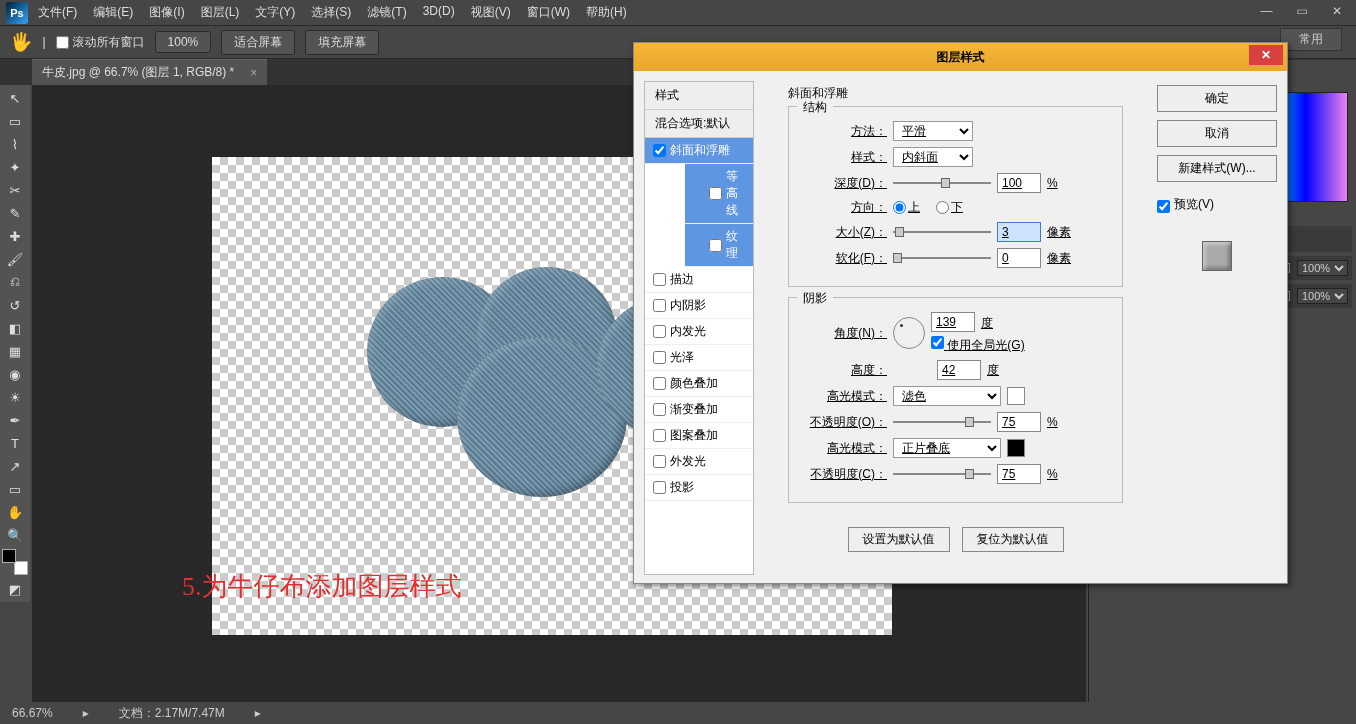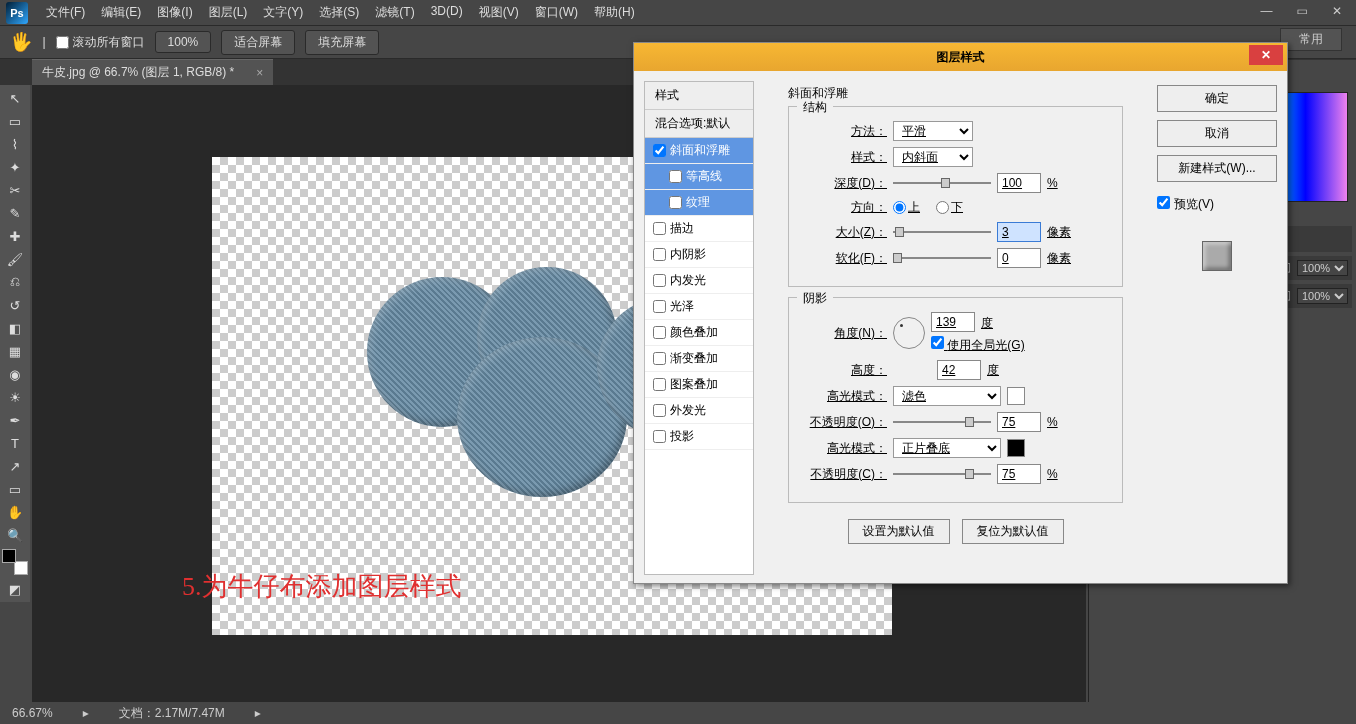--- a/index.html
+++ b/index.html
@@ -1,28 +1,28 @@
 <!DOCTYPE html>
 <html><head>
 <meta charset="utf-8">
 <style>
 * { margin: 0; padding: 0; box-sizing: border-box; font-family: "Microsoft YaHei", sans-serif; font-size: 12px; }
 body { background: #464646; width: 1356px; height: 724px; overflow: hidden; position: relative; }
-.menubar { background: #464646; height: 25px; display: flex; align-items: center; padding-left: 6px; gap: 10px; color: #ddd; }
+.menubar { background: #464646; height: 25px; display: flex; align-items: center; padding-left: 6px; gap: 2px; color: #ddd; }
 .menubar .logo { width: 22px; height: 22px; background: linear-gradient(135deg, #001e36, #31a8ff); border-radius: 3px; display: flex; align-items: center; justify-content: center; color: #fff; font-weight: bold; font-size: 11px; }
 .menubar .mi { padding: 3px 8px; cursor: default; }
 .winctrl { position: absolute; right: 6px; top: 2px; display: flex; gap: 8px; color: #ccc; }
 .winctrl span { padding: 2px 8px; cursor: default; }
 .optbar { background: #464646; height: 34px; display: flex; align-items: center; padding-left: 10px; gap: 10px; color: #ddd; border-top: 1px solid #2a2a2a; border-bottom: 1px solid #2a2a2a; }
 .optbar .handicon { font-size: 18px; }
 .optbar .chk { display: flex; align-items: center; gap: 4px; }
 .optbar .btn { border: 1px solid #2a2a2a; padding: 3px 12px; background: #535353; border-radius: 3px; }
 .workspace-sel { position: absolute; right: 14px; top: 28px; color: #ccc; padding: 2px 18px; border: 1px solid #333; background: #535353; }
 .tabbar { background: #333; height: 26px; display: flex; align-items: end; padding-left: 32px; }
-.doctab { background: #535353; color: #ddd; padding: 4px 10px; border-top: 1px solid #666; display: flex; gap: 22px; align-items: center; }
+.doctab { background: #535353; color: #ddd; padding: 4px 10px; border-top: 1px solid #666; display: flex; gap: 16px; align-items: center; }
 .doctab .x { color: #aaa; }
 .toolbox { position: absolute; left: 0; top: 85px; width: 30px; background: #535353; display: flex; flex-direction: column; gap: 1px; padding: 2px 0; }
 .toolbox .t { height: 22px; color: #ddd; display: flex; align-items: center; justify-content: center; cursor: default; font-size: 13px; }
 .toolbox .fgbg { position: relative; height: 30px; }
 .toolbox .fg, .toolbox .bg { position: absolute; width: 14px; height: 14px; border: 1px solid #aaa; }
 .toolbox .fg { background: #000; left: 2px; top: 2px; z-index: 2; }
 .toolbox .bg { background: #fff; right: 2px; bottom: 2px; }
 .canvas-area { position: absolute; left: 32px; top: 85px; right: 270px; bottom: 22px; background: #282828; overflow: hidden; }
 .canvas { position: absolute; left: 180px; top: 72px; width: 680px; height: 478px; background-image: linear-gradient(45deg,#ccc 25%,transparent 25%,transparent 75%,#ccc 75%),linear-gradient(45deg,#ccc 25%,#fff 25%,#fff 75%,#ccc 75%); background-size: 16px 16px; background-position: 0 0,8px 8px; }
 .shape { position: absolute; left: 155px; top: 110px; width: 500px; height: 230px; }
@@ -40,39 +40,39 @@
 .panels .prow { background: #3a3a3a; margin: 24px 4px 0 4px; color: #ccc; display: flex; gap: 8px; padding: 6px; }
 .statusbar { position: absolute; bottom: 0; left: 0; right: 0; height: 22px; background: #464646; color: #ccc; display: flex; align-items: center; padding: 0 12px; gap: 30px; }
 .dialog { position: absolute; left: 633px; top: 42px; width: 655px; height: 542px; background: #f0f0f0; border: 1px solid #888; box-shadow: 2px 2px 6px rgba(0,0,0,.5); }
 .dlg-title { background: linear-gradient(#f7b733, #e8a62f); height: 28px; display: flex; align-items: center; justify-content: center; font-weight: bold; position: relative; }
 .dlg-title .dclose { position: absolute; right: 4px; top: 2px; width: 34px; height: 20px; background: #d94040; color: #fff; display: flex; align-items: center; justify-content: center; }
 .dlg-body { display: flex; padding: 10px; gap: 24px; height: calc(100% - 26px); }
 .dlg-left { width: 110px; border: 1px solid #bbb; background: #fff; }
 .dlg-left .lh { padding: 5px 10px; background: #eee; border-bottom: 1px solid #ccc; }
 .dlg-left .li { display: flex; align-items: center; gap: 4px; padding: 4px 8px; border-bottom: 1px solid #eee; }
 .dlg-left .sel { background: #5f96e2; color: #fff; }
-.dlg-left .sub { padding-left: 24px; }
+.dlg-left .sub { padding-left: 24px; margin-left: 40px; }
 .dlg-left input[type=checkbox] { margin: 0; }
 .dlg-center { flex: 1; padding: 4px 10px; }
 .fieldset { border: 1px solid #bbb; padding: 8px 10px 12px 10px; margin-bottom: 10px; position: relative; text-decoration: underline; }
 .fieldset .lg { position: absolute; top: -8px; left: 8px; background: #f0f0f0; padding: 0 6px; }
 .row { display: flex; align-items: center; gap: 6px; margin: 6px 0; }
 .row .lbl { width: 88px; text-align: right; }
 .row select { width: 80px; border: 1px solid #999; height: 20px; background: #fff; padding: 0 4px; }
 .row input[type=text] { width: 44px; height: 20px; border: 1px solid #888; padding: 0 4px; text-align: left; background: #fff; }
 .row input.hl { background: #cfe3ff; border: 1px solid #3a7bd5; }
 .slider { flex: none; width: 98px; height: 14px; position: relative; }
 .slider:before { content: ''; position: absolute; top: 6px; left: 0; right: 0; height: 2px; background: #888; }
 .slider .thumb { position: absolute; top: 2px; width: 9px; height: 10px; background: #ccc; border: 1px solid #666; }
 .radio { display: flex; align-items: center; gap: 2px; }
-.btns { display: flex; gap: 12px; justify-content: center; margin-top: 16px; }
+.btns { display: flex; gap: 12px; justify-content: center; margin-top: 24px; }
 .btns button { padding: 3px 14px; border: 1px solid #888; background: #eee; }
 .dlg-right { width: 120px; display: flex; flex-direction: column; gap: 8px; padding-top: 4px; }
 .dlg-right button { padding: 4px 0; border: 1px solid #888; background: #eee; }
-.dlg-right .prev { display: flex; align-items: flex-start; gap: 4px; margin-top: 6px; }
+.dlg-right .prev { display: flex; align-items: flex-end; gap: 4px; margin-top: 6px; }
 .dlg-right .preview-box { width: 120px; height: 70px; display: flex; align-items: center; justify-content: center; }
 .dlg-right .pswatch { width: 30px; height: 30px; background: #aaa; border: 1px solid #666; box-shadow: inset 2px 2px 4px rgba(255,255,255,.5), inset -2px -2px 4px rgba(0,0,0,.4); }
 .angle-circle { width: 32px; height: 32px; border: 1px solid #888; border-radius: 50%; position: relative; }
 .angle-circle:after { content: ''; position: absolute; width: 3px; height: 3px; background: #333; border-radius: 50%; top: 6px; left: 6px; }
 .sw { width: 18px; height: 18px; border: 1px solid #888; }
 .gloss-sw { background: linear-gradient(135deg,#444 0%,#fff 100%); }
 </style>
 </head>
 <body>
 

